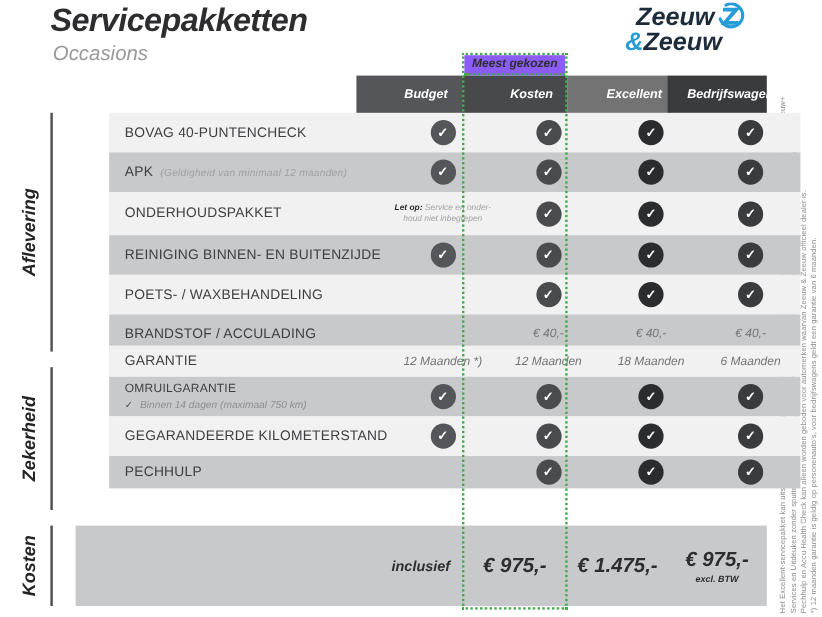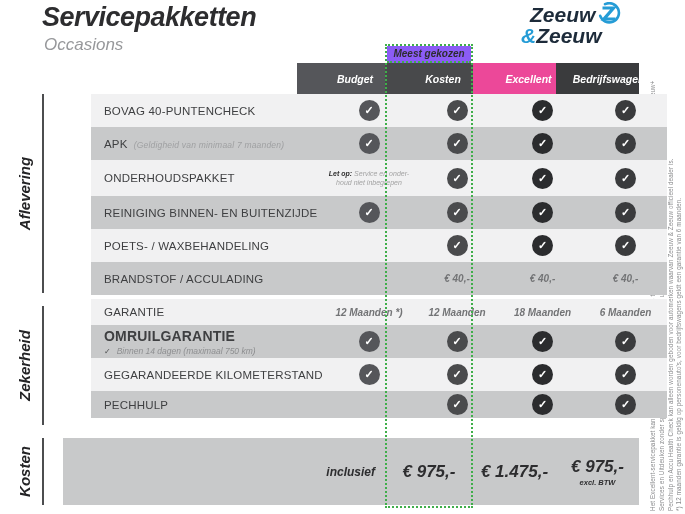--- a/index.html
+++ b/index.html
@@ -14,43 +14,43 @@
   .logo{position:absolute;left:521px;top:4px;font-style:italic;font-weight:bold;color:#1d2b3a;line-height:1;}
   .logo-line1{display:flex;align-items:center;font-size:21px;margin-left:9px;}
   .logo-line1 svg{margin-left:2px;margin-top:-2px;}
   .logo-line2{font-size:21px;margin-top:0px;}
   .amp{color:#259cd6;}
 
   
   .cols{position:absolute;left:297px;top:63px;width:342px;height:31px;display:flex;z-index:2;}
   .colh{display:flex;align-items:center;justify-content:center;color:#fff;font-size:10.5px;font-weight:bold;font-style:italic;box-sizing:border-box;padding-left:28px;}
   .w0{width:88px}.w1{width:88px}.w2{width:83px}.w3{width:83px}
-  .h0{background:#55565a}.h1{background:#48494b}.h2{background:#ec4899}.h3{background:#3a3b3d}
+  .h0{background:#55565a}.h1{background:#48494b}.h2{background:#737373}.h3{background:#3a3b3d}
 
   
   .hotbox{position:absolute;left:385px;top:44px;width:88px;height:464px;border:2px dotted #3fae4a;box-sizing:border-box;pointer-events:none;z-index:8;}
   .mostbox{position:absolute;left:387px;top:46px;width:84px;height:17px;background:#8b5cf6;border-bottom:2px dotted #3fae4a;box-sizing:border-box;display:flex;align-items:center;justify-content:center;font-size:10px;font-weight:bold;font-style:italic;color:#2d2d2f;z-index:9;}
 
   
   .rows{position:absolute;left:63px;width:576px;z-index:1;padding-left:28px;}
   .rows.sec1{top:94px;}
-  .rows.sec2{top:299px;}
+  .rows.sec2{top:288px;}
   .row{display:flex;align-items:center;}
   .h33{height:33px}.h34{height:36px}.h26{height:26px}.h27{height:27px}
   .light{background:#f1f1f2}.dark{background:#c8c9ca}
   .lbl{width:234px;box-sizing:border-box;padding-left:13px;font-size:11.5px;color:#3e3f41;letter-spacing:0.2px;display:flex;align-items:baseline;}
   .lblcol{width:234px;box-sizing:border-box;padding-left:13px;display:flex;flex-direction:column;justify-content:center;}
-  .lblcol .main{font-size:14px;color:#3e3f41;letter-spacing:0.2px;font-weight:bold;}
+  .lblcol .main{font-size:10px;color:#3e3f41;letter-spacing:0.2px;}
   .note{font-size:8.5px;font-style:italic;color:#9fa0a2;margin-left:6px;}
   .sub{font-size:8.5px;font-style:italic;color:#8e8f91;margin-top:2px;display:flex;gap:6px;align-items:baseline;}
   .sub .tick{font-style:normal;color:#4a4b4d;font-size:8px;}
   .cell{display:flex;align-items:center;justify-content:center;box-sizing:border-box;}
   .chk{width:21px;height:21px;border-radius:50%;color:#fff;display:flex;align-items:center;justify-content:center;font-size:11px;font-weight:bold;}
   .c0{background:#55565a}.c1{background:#4a4b4d}.c2{background:#2b2c2e}.c3{background:#3a3b3d}
-  .val{font-size:10px;font-style:italic;color:#737476;font-weight:bold;}
+  .val{font-size:10px;font-style:italic;color:#737476;}
   .warn{font-size:7px;text-align:center;line-height:1.3;color:#a3a3a3;font-style:italic;width:82px;}
   .warn b{color:#2b2b2b;font-weight:bold;font-style:italic;}
 
   
   .kband{position:absolute;left:63px;top:438px;width:576px;height:67px;background:#c8c9ca;display:flex;align-items:center;z-index:1;}
   .incl{width:322px;text-align:right;padding-right:10px;box-sizing:border-box;font-size:12px;font-weight:bold;font-style:italic;color:#2d2d2f;}
   .price{font-size:17px;font-weight:bold;font-style:italic;color:#2d2d2f;}
   .pricecol{display:flex;flex-direction:column;align-items:center;justify-content:center;}
   .btw{font-size:7.5px;font-weight:bold;font-style:italic;color:#2d2d2f;margin-top:1px;}
 
@@ -114,21 +114,21 @@
           <span class="chk c2">✓</span>
         </div>
       <div class="cell w3">
           <span class="chk c3">✓</span>
         </div>
     </div>
 
     <div class="row h33 dark">
       <div class="lbl">
         <span>APK</span>
-        <span class="note">(Geldigheid van minimaal 7 maanden)</span>
+        <span class="note">(Geldigheid van minimaal 12 maanden)</span>
       </div>
       <div class="cell w0">
           <span class="chk c0">✓</span>
         </div>
       <div class="cell w1">
           <span class="chk c1">✓</span>
         </div>
       <div class="cell w2">
           <span class="chk c2">✓</span>
         </div>

